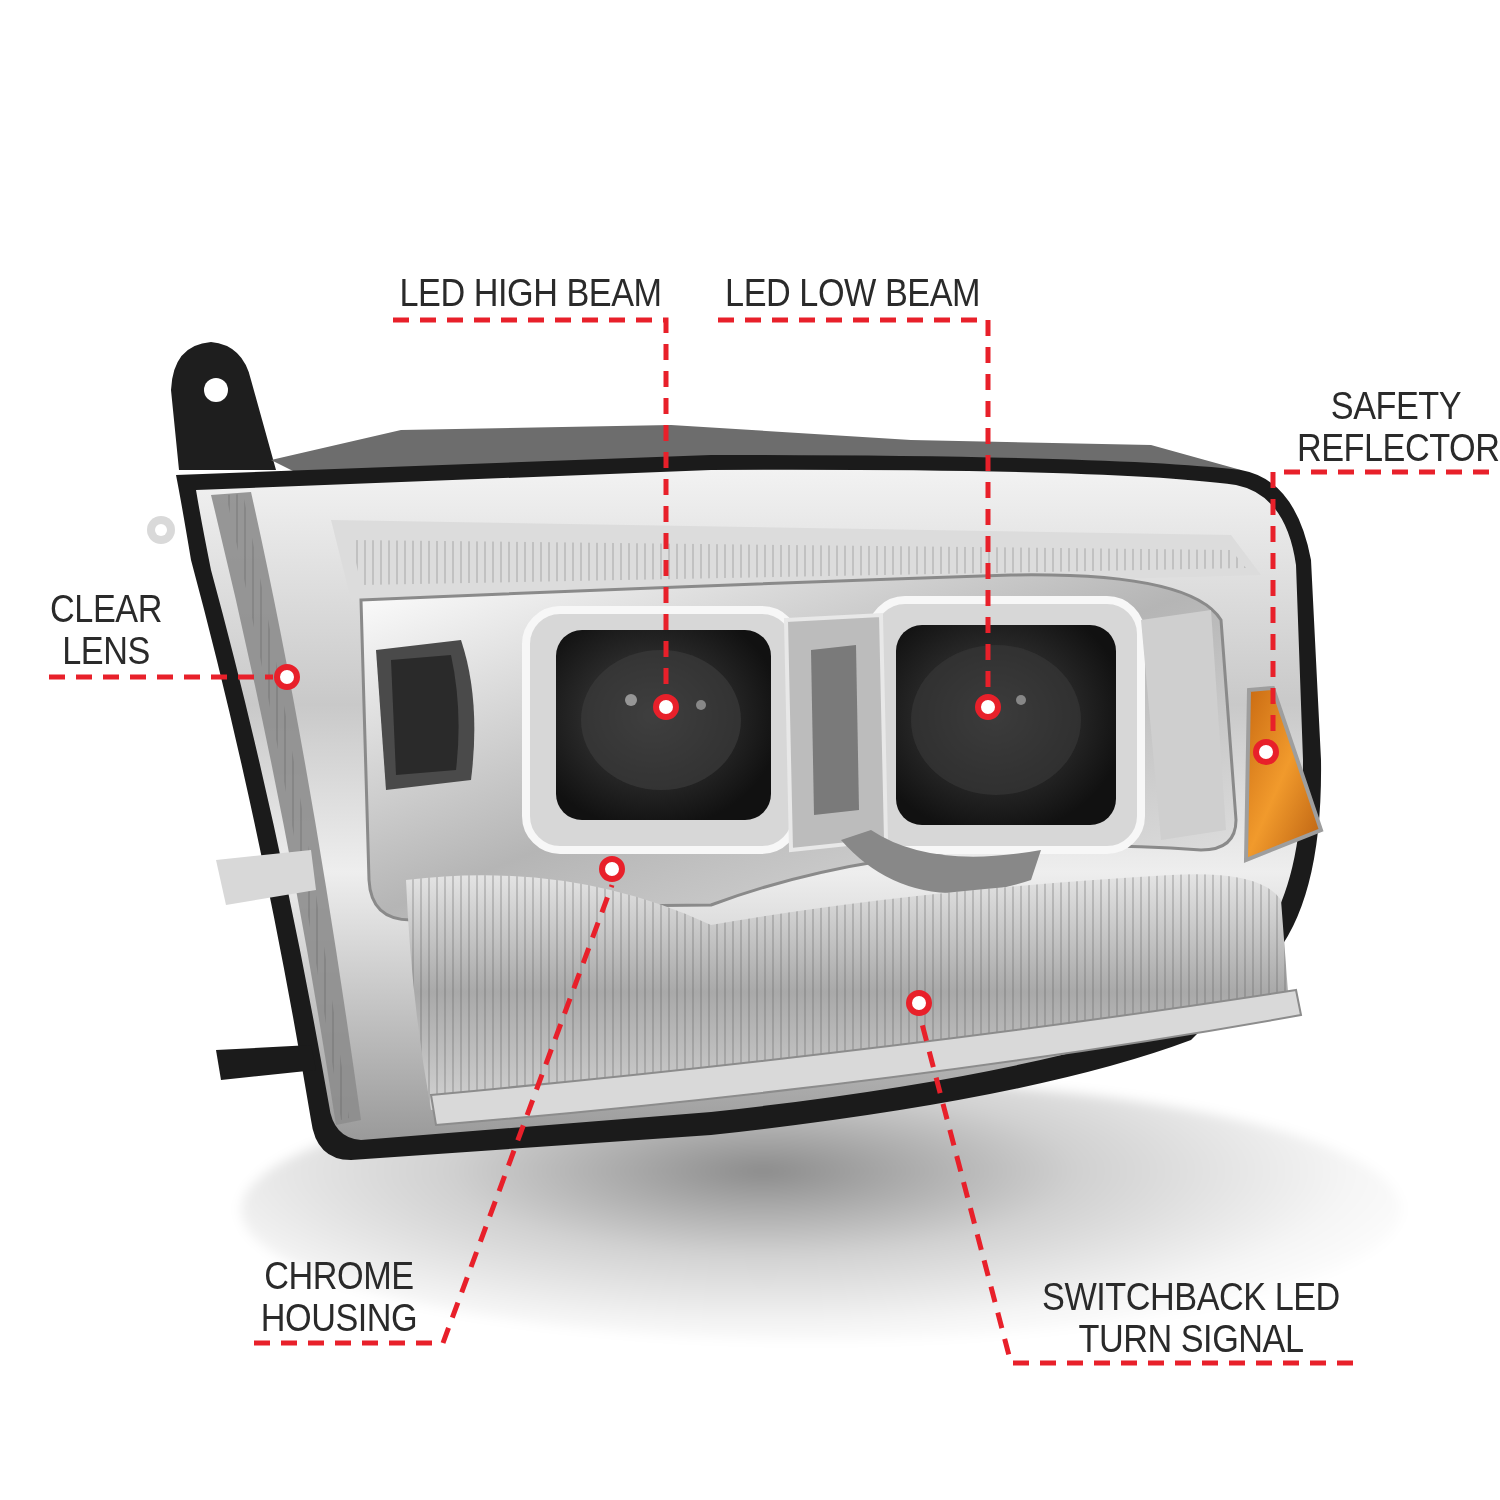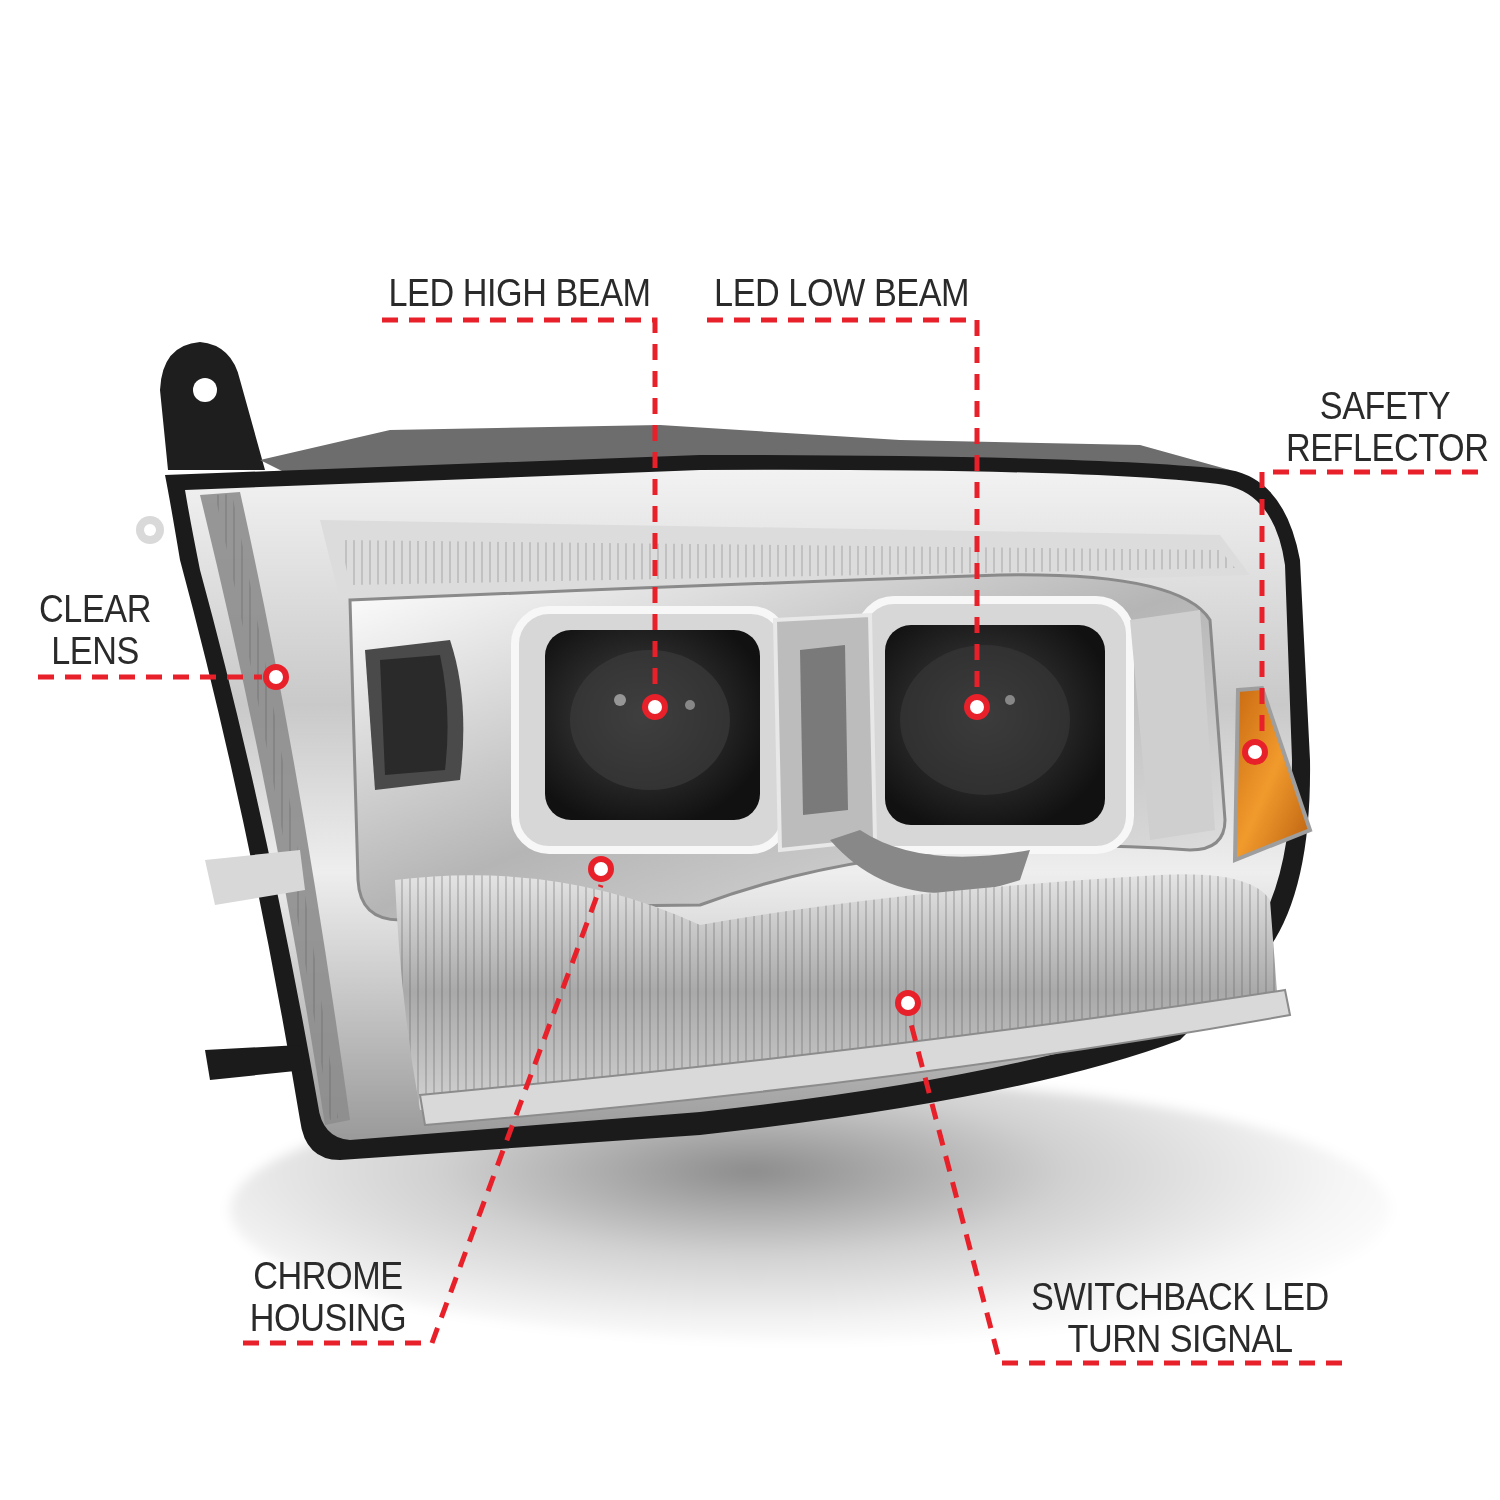--- a/index.html
+++ b/index.html
@@ -1,21 +1,21 @@
 <!DOCTYPE html>
 <html><head>
 <meta charset="utf-8">
 <style>
   html, body { margin:0; padding:0; }
   body {
     width:1500px; height:1500px; position:relative; overflow:hidden;
     background:#ffffff;
     font-family:"Liberation Sans", sans-serif;
   }
-  .stage { position:absolute; inset:0; }
+  .stage { position:absolute; inset:0;margin-left:11px; }
   .ground-shadow {
     position:absolute; left:230px; top:1080px; width:1160px; height:260px;
     border-radius:50%;
     background:radial-gradient(ellipse at 45% 35%, rgba(0,0,0,0.45) 0%, rgba(0,0,0,0.18) 35%, rgba(0,0,0,0.04) 65%, rgba(0,0,0,0) 80%);
     filter:blur(6px);
   }
   svg.product { position:absolute; left:0; top:0; }
   .label {
     position:absolute; color:#2a2a2a; font-size:38px; line-height:42px;
     letter-spacing:-0.5px; text-align:center; white-space:nowrap;

